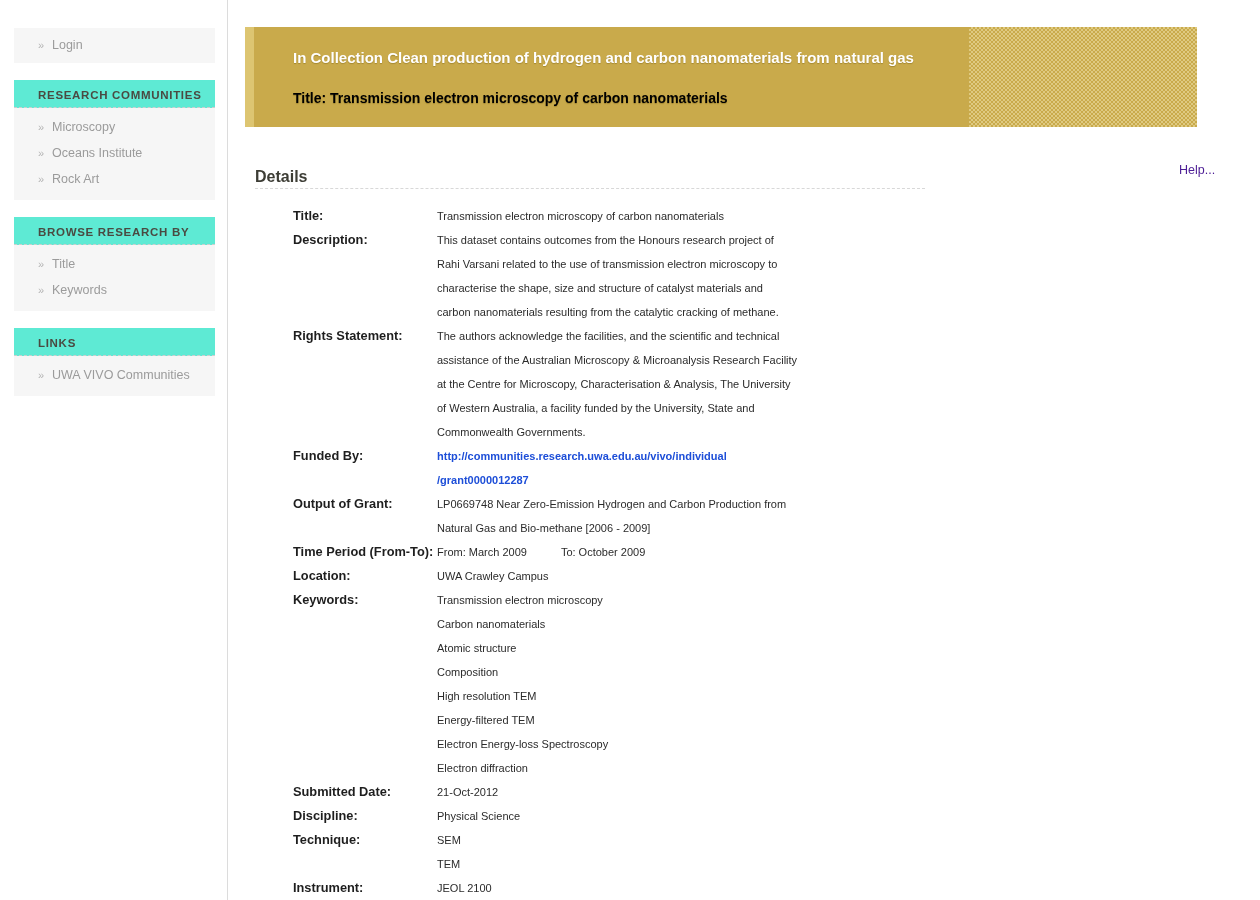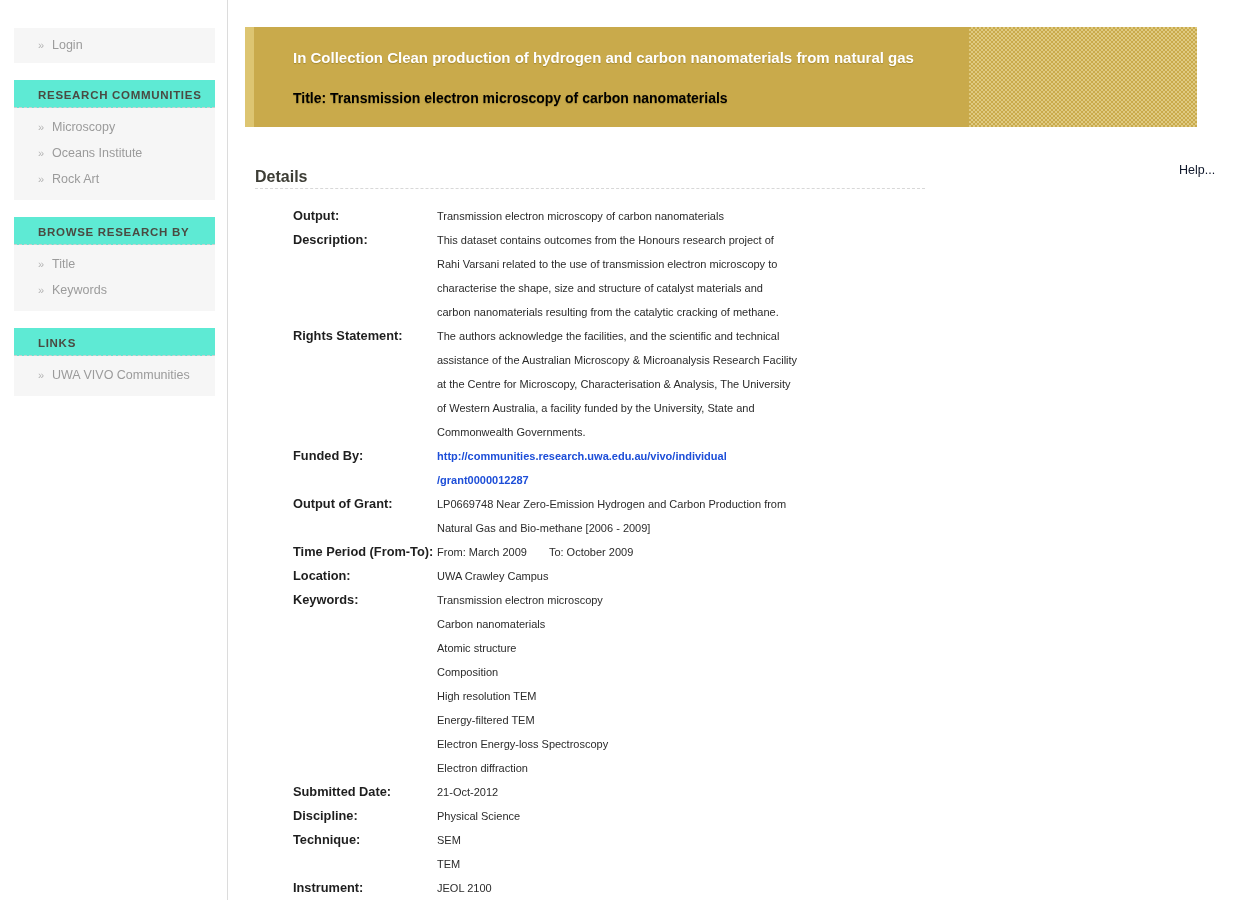--- a/index.html
+++ b/index.html
@@ -140,21 +140,21 @@
     left: 0; top: 0;
     font-size: 16px;
     font-weight: bold;
     color: #3d3d35;
     margin-top: 8px;
   }
   #help-link {
     position: absolute;
     left: 924px; top: 3px;
     font-size: 12.5px;
-    color: #0f172a;
+    color: #4c1d95;
     text-decoration: none;
     cursor: pointer;
     white-space: nowrap;
   }
   #details-rule {
     position: absolute;
     left: 27px; top: 188px;
     width: 670px; height: 0;
     border-top: 1px dashed #d8d8d8;
   }
@@ -185,21 +185,21 @@
     line-height: 24px;
   }
   .dvalue .vline { display: block; white-space: nowrap; }
   .dvalue a.link {
     color: #1d4ed8;
     font-weight: bold;
     text-decoration: none;
     cursor: pointer;
   }
   .tp-from { display: inline-block; }
-  .tp-to { display: inline-block; margin-left: 22px; }
+  .tp-to { display: inline-block; margin-left: 34px; }
 </style>
 </head>
 <body>
 
 <div id="page">
 
   <div id="sidebar">
 
     <div class="side-panel login-panel">
       <div class="login-item">
@@ -270,21 +270,21 @@
     </div>
 
     <div id="details-head">
       <div id="details-title">Details</div>
       <a id="help-link">Help...</a>
     </div>
     <div id="details-rule"></div>
 
     <div id="detail-table">
         <div class="drow">
-          <div class="dlabel">Output:</div>
+          <div class="dlabel">Title:</div>
           <div class="dvalue">
             <span class="vline">Transmission electron microscopy of carbon nanomaterials</span>
           </div>
         </div>
         <div class="drow">
           <div class="dlabel">Description:</div>
           <div class="dvalue">
             <span class="vline">This dataset contains outcomes from the Honours research project of</span>
             <span class="vline">Rahi Varsani related to the use of transmission electron microscopy to</span>
             <span class="vline">characterise the shape, size and structure of catalyst materials and</span>

